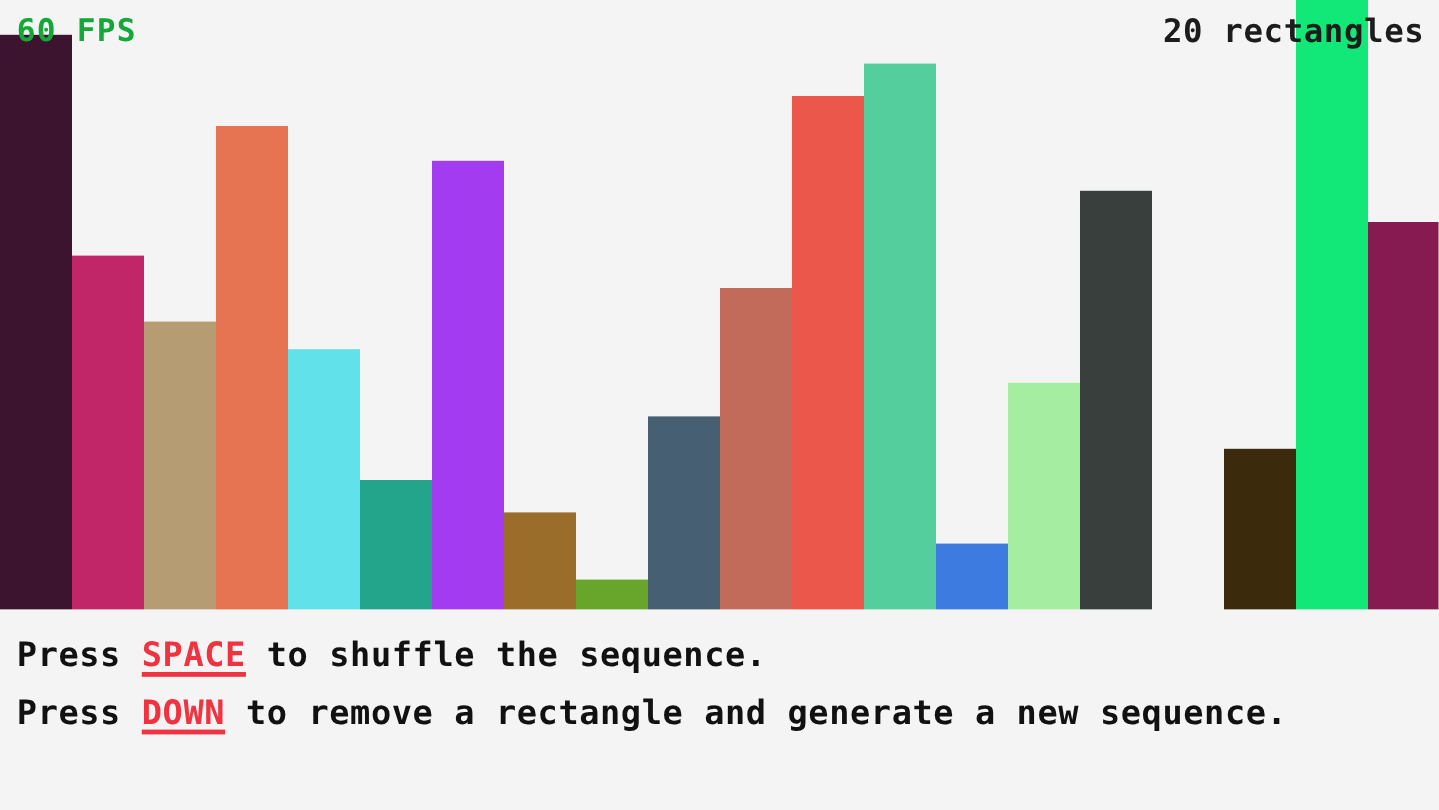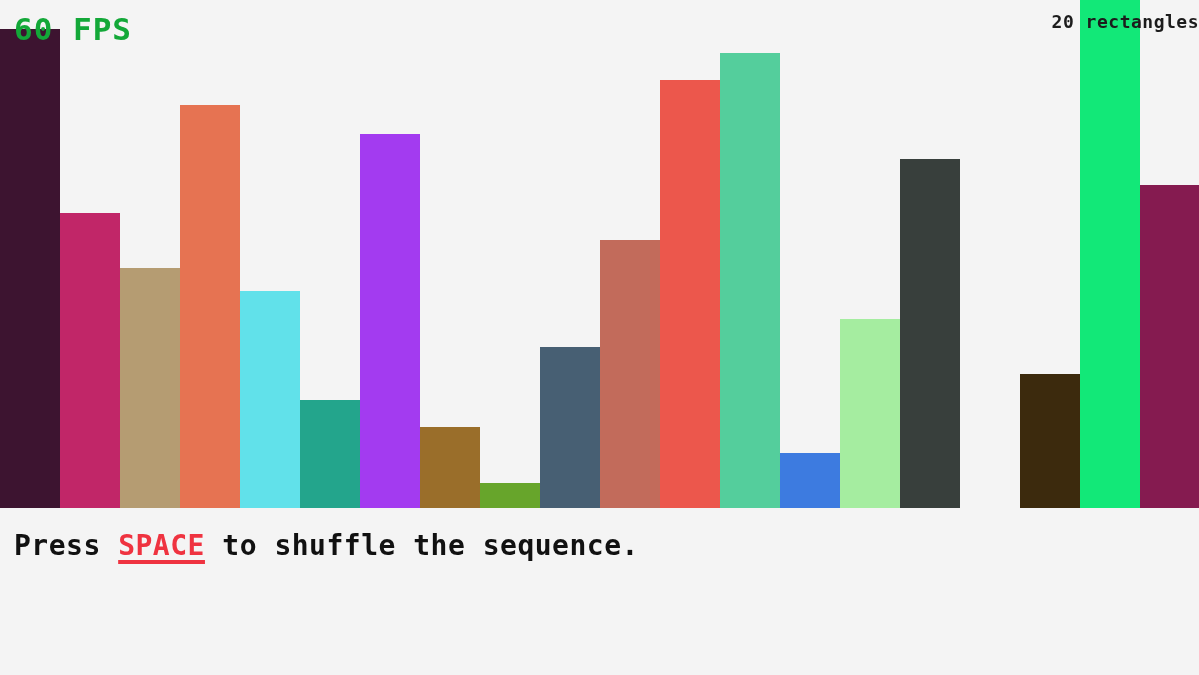--- a/index.html
+++ b/index.html
@@ -25,32 +25,32 @@
   }
   .bar {
     position: absolute;
     bottom: 0;
   }
   
   #fps-counter {
     position: absolute;
     left: 14px;
     top: 11px;
-    font-size: 31px;
+    font-size: 26px;
     letter-spacing: 1px;
     color: #13a838;
     font-weight: 700;
     font-family: "DejaVu Sans Mono", "Liberation Mono", monospace;
     white-space: nowrap;
   }
   #rect-count {
     position: absolute;
-    right: 0;
+    right: 12px;
     top: 11px;
-    font-size: 18px;
+    font-size: 27px;
     letter-spacing: 0.5px;
     color: #1c1c1c;
     font-weight: 700;
     font-family: "DejaVu Sans Mono", "Liberation Mono", monospace;
     white-space: nowrap;
   }
   
   #instructions {
     position: absolute;
     left: 0;
@@ -109,15 +109,18 @@
 
   <div id="rect-count" style="color: rgb(28, 28, 28); z-index: 10;">20 rectangles</div>
 
   <div id="instructions">
 
     <div class="instruction-line">
       <span>Press </span><span class="key">SPACE</span><span> to shuffle the sequence.</span>
     </div>
 
 
+    <div class="instruction-line">
+      <span>Press </span><span class="key">DOWN</span><span> to remove a rectangle and generate a new sequence.</span>
+    </div>
 
   </div>
 </div>
 
 </body></html>

